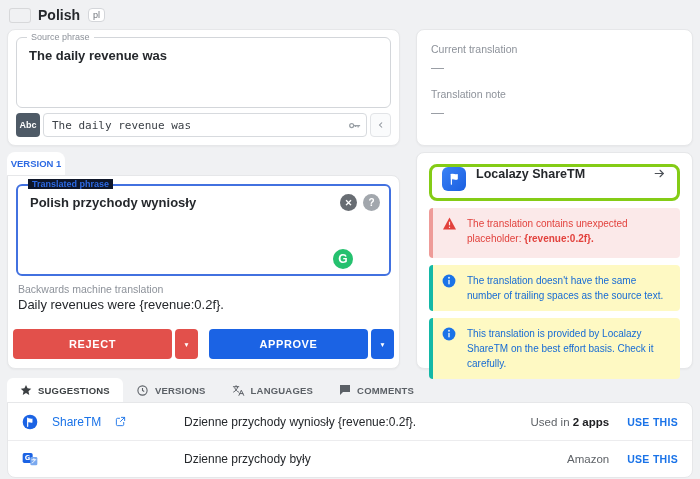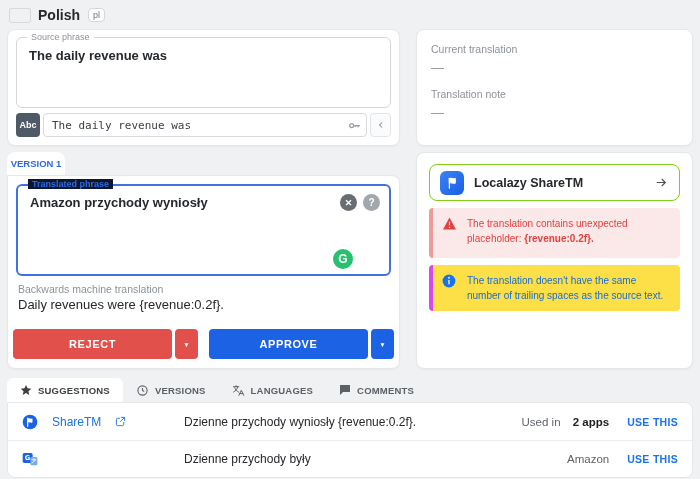--- a/index.html
+++ b/index.html
@@ -48,46 +48,46 @@
   .backwards-label { position:absolute; left:10px; top:107px; font-size:10.5px; color:#8d929a; }
   .backwards-text { position:absolute; left:10px; top:121px; font-size:13px; color:#25282c; }
   .btn-row { position:absolute; left:5px; right:5px; bottom:9px; height:30px; display:flex; gap:11px; }
   .btn-group { flex:1; display:flex; gap:3px; }
   .btn-main { flex:1; border:none; border-radius:4px; color:#fff; font-size:11px; font-weight:bold; letter-spacing:.6px; display:flex; align-items:center; justify-content:center; cursor:pointer; font-family:inherit; }
   .btn-caret { width:23px; border:none; border-radius:4px; color:#fff; display:flex; align-items:center; justify-content:center; font-size:6.5px; cursor:pointer; }
   .red { background:#e2504b; } .blue { background:#1b63e4; }
 
   
   #sharetm-card { left:416px; top:152px; width:277px; height:217px; padding:11px 12px; }
-  .sharetm-row { border:1px solid #84cc16; border-radius:8px; height:37px; display:flex; align-items:center; gap:10px; padding:0 10px; cursor:pointer; }
+  .sharetm-row { border:3px solid #84cc16; border-radius:8px; height:37px; display:flex; gap:10px; padding:0 10px; cursor:pointer; }
   .localazy-logo { width:24px; height:24px; border-radius:6px; background:linear-gradient(135deg,#3b82f6,#1a5fe0); display:flex; align-items:center; justify-content:center; }
   .sharetm-title { flex:1; font-size:12.5px; font-weight:bold; color:#25282c; }
   .arrow-right { color:#4c5157; display:flex; }
   .alert { position:relative; margin-top:7px; border-radius:4px; padding:8px 10px 8px 34px; font-size:10px; line-height:1.5; }
   .alert-error { background:#fbe9e9; border-left:4px solid #ee9b98; color:#e2423d; min-height:50px; }
-  .alert-info  { background:#fde047; border-left:4px solid #d946ef; color:#176bd4; min-height:42px; }
+  .alert-info  { background:#fef9c3; border-left:4px solid #14b8a6; color:#176bd4; min-height:42px; }
   .alert-icon { position:absolute; left:9px; top:9px; display:flex; }
   .alert b { font-weight:bold; }
 
   
   #tabs { position:absolute; left:7px; top:378px; height:24px; display:flex; align-items:stretch; }
   .tab { display:flex; align-items:center; gap:6px; padding:0 13px; font-size:9.5px; font-weight:bold; color:#5b6066; letter-spacing:.2px; cursor:pointer; }
   .tab.active { background:#fff; border-radius:6px 6px 0 0; color:#3c4043; }
   .tab svg { flex:none; }
 
   
   #table-card { position:absolute; left:7px; top:402px; width:686px; height:76px; background:#fff; border:1px solid #e6e7e9; border-radius:0 8px 8px 8px; }
   .srow { height:37px; display:flex; align-items:center; padding:0 14px; }
   .srow + .srow { border-top:1px solid #ececee; }
   .srow-source { width:162px; display:flex; align-items:center; gap:14px; }
   .source-link { font-size:12px; color:#1a73e8; cursor:pointer; }
   .source-plain { font-size:12px; color:#5f6368; }
   .srow-text { flex:1; font-size:12px; color:#25282c; }
   .srow-meta { width:112px; text-align:right; font-size:11.5px; color:#5f6368; margin-right:18px; white-space:nowrap; }
-  .srow-meta b { color:#202124;margin-left:9px; }
+  .srow-meta b { color:#202124; }
   .use-this { font-size:10.5px; font-weight:bold; color:#1a73e8; letter-spacing:.3px; cursor:pointer; }
 </style>
 </head>
 <body>
 
 <div id="app">
 
   <div id="header">
     <span class="flag"><span class="top"></span><span class="bottom"></span></span>
     <span class="lang-title">Polish</span>
@@ -122,21 +122,21 @@
     <div class="info-label">Current translation</div>
     <div class="info-value">—</div>
     <div class="info-label">Translation note</div>
     <div class="info-value">—</div>
   </div>
 
   <div id="version-tab">VERSION 1</div>
   <div id="version-card" class="card">
     <div class="t-fieldset">
       <span class="t-label">Translated phrase</span>
-      <span class="t-text">Amazon przychody wyniosły</span>
+      <span class="t-text">Polish przychody wyniosły</span>
       <span class="t-icons">
         <span class="icon-circle clear-circle">✕</span>
         <span class="icon-circle help-circle">?</span>
       </span>
       <span class="grammarly-circle">G</span>
     </div>
     <div class="backwards-label">Backwards machine translation</div>
     <div class="backwards-text">Daily revenues were {revenue:0.2f}.</div>
     <div class="btn-row">
       <div class="btn-group">
@@ -183,20 +183,30 @@
       <span class="alert-icon">
         <svg width="14" height="14" viewBox="0 0 24 24">
             <circle cx="12" cy="12" r="11" fill="#1a73e8"></circle>
             <rect x="10.7" y="10" width="2.6" height="8" rx="1.3" fill="#d5e8fa"></rect>
             <circle cx="12" cy="6.3" r="1.7" fill="#d5e8fa"></circle>
           </svg>
       </span>
       <span>The translation doesn't have the same number of trailing spaces as the source text.</span>
     </div>
 
+    <div class="alert alert-info">
+      <span class="alert-icon">
+        <svg width="14" height="14" viewBox="0 0 24 24">
+            <circle cx="12" cy="12" r="11" fill="#1a73e8"></circle>
+            <rect x="10.7" y="10" width="2.6" height="8" rx="1.3" fill="#d5e8fa"></rect>
+            <circle cx="12" cy="6.3" r="1.7" fill="#d5e8fa"></circle>
+          </svg>
+      </span>
+      <span>This translation is provided by Localazy ShareTM on the best effort basis. Check it carefully.</span>
+    </div>
   </div>
 
   <div id="tabs">
     <div class="tab active">
       <svg width="12" height="12" viewBox="0 0 24 24" fill="#3c4043">
           <path d="M12 1.8l3.1 6.9 7.4.7-5.6 5 1.6 7.4L12 18l-6.5 3.8 1.6-7.4-5.6-5 7.4-.7z"></path>
         </svg>
       <span>SUGGESTIONS</span>
     </div>
     <div class="tab">

